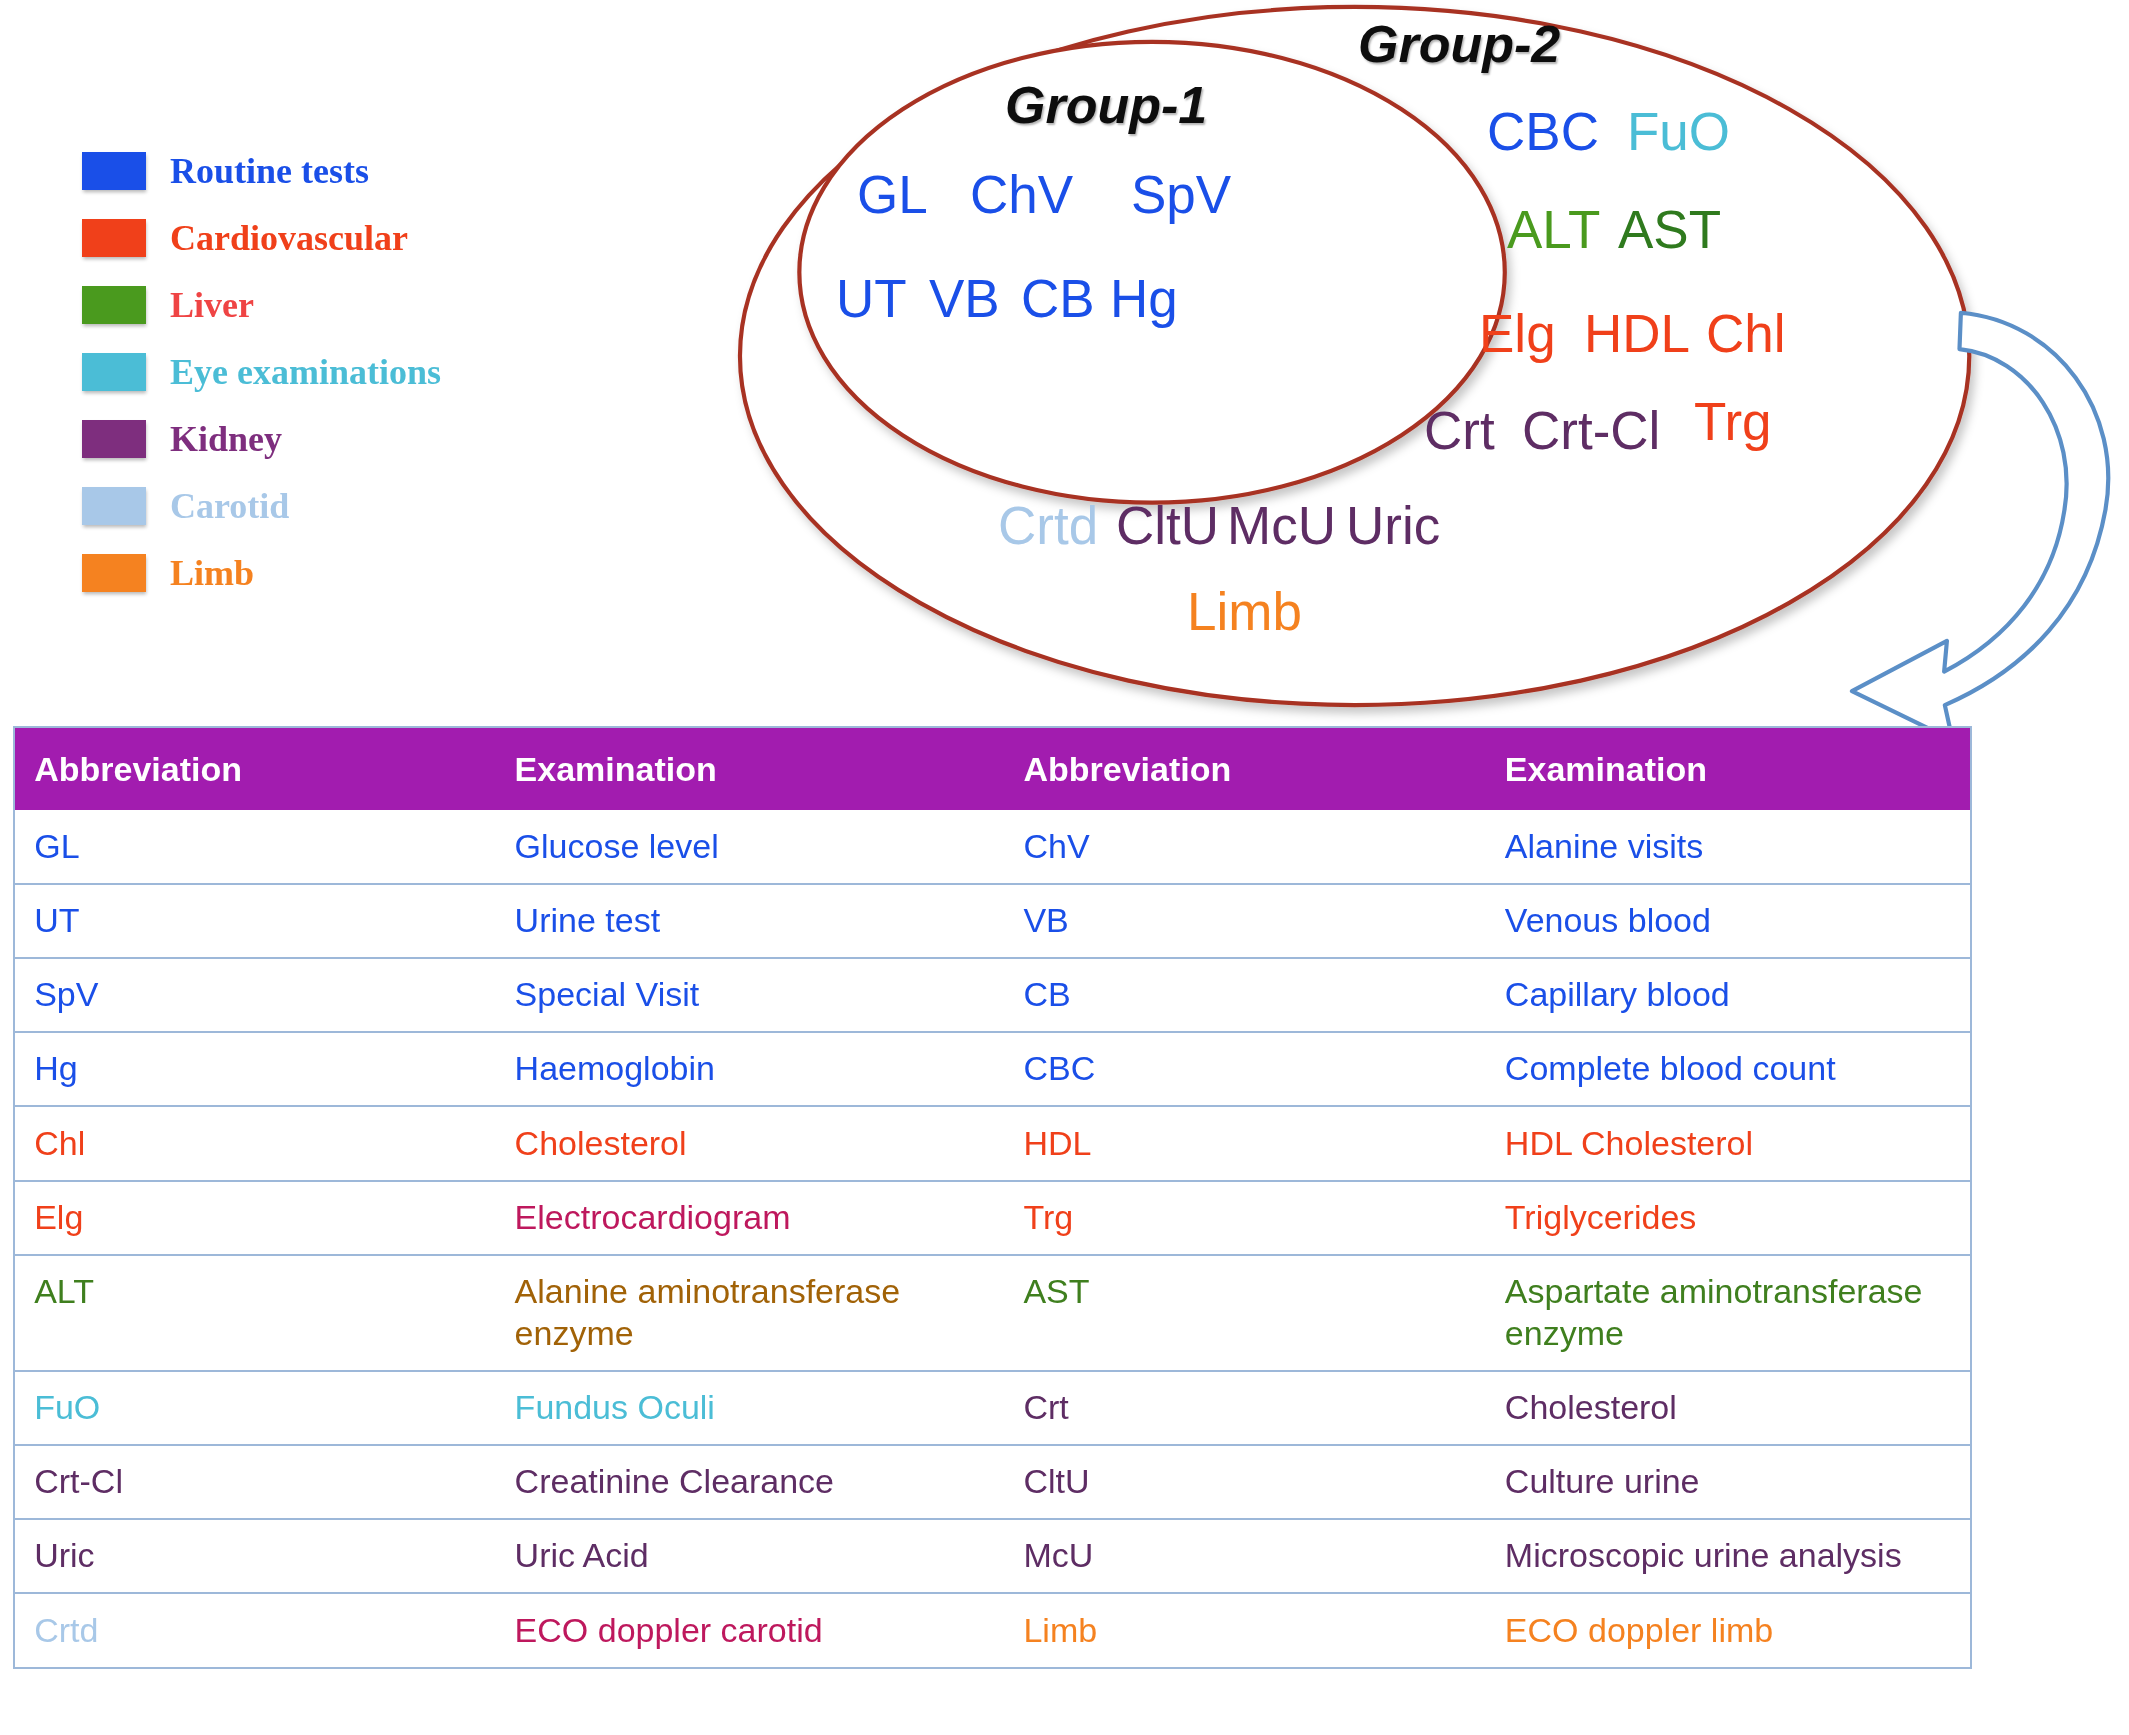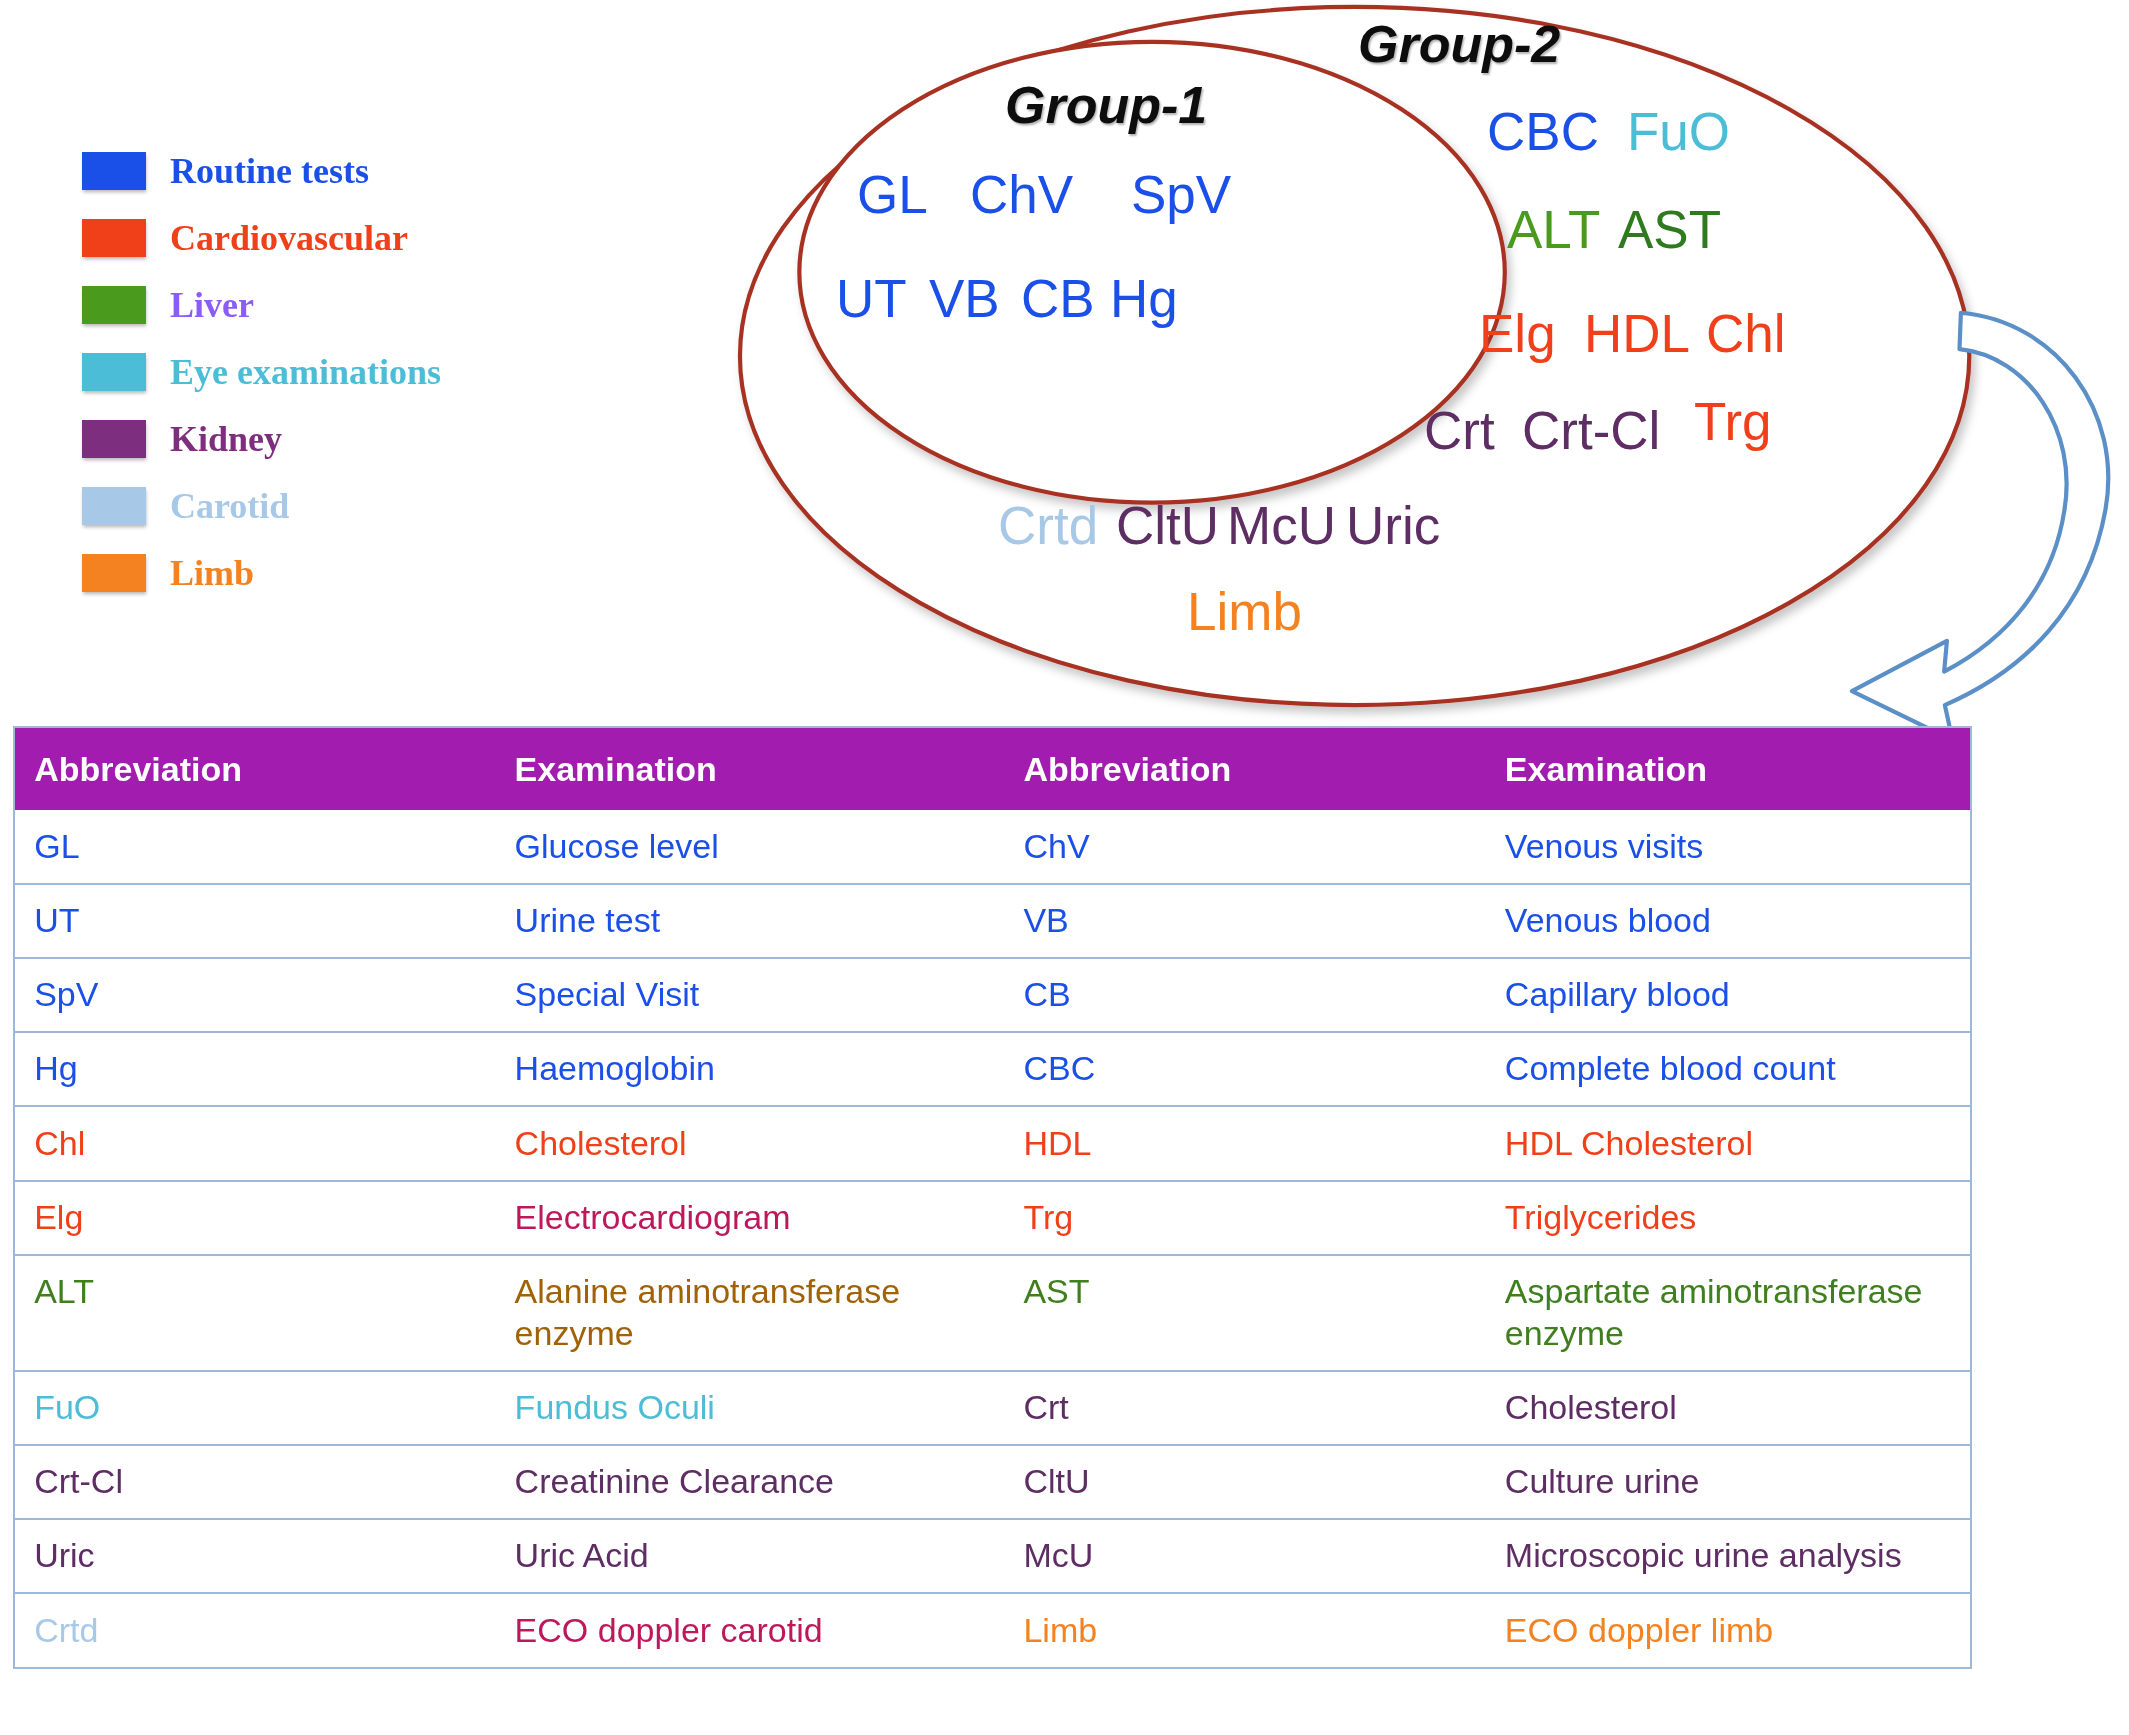--- a/index.html
+++ b/index.html
@@ -40,21 +40,21 @@
     <div class="legend-row">
       <span class="legend-swatch" style="background: rgb(26, 79, 232);"></span>
       <span class="legend-label" style="color: rgb(26, 79, 232);">Routine tests</span>
     </div>
     <div class="legend-row">
       <span class="legend-swatch" style="background: rgb(240, 64, 26);"></span>
       <span class="legend-label" style="color: rgb(240, 64, 26);">Cardiovascular</span>
     </div>
     <div class="legend-row">
       <span class="legend-swatch" style="background: rgb(74, 154, 30);"></span>
-      <span class="legend-label" style="color: #8b5cf6;">Liver</span>
+      <span class="legend-label" style="color: #ef4444;">Liver</span>
     </div>
     <div class="legend-row">
       <span class="legend-swatch" style="background: rgb(75, 189, 214);"></span>
       <span class="legend-label" style="color: rgb(75, 189, 214);">Eye examinations</span>
     </div>
     <div class="legend-row">
       <span class="legend-swatch" style="background: rgb(126, 46, 126);"></span>
       <span class="legend-label" style="color: rgb(126, 46, 126);">Kidney</span>
     </div>
     <div class="legend-row">
@@ -134,21 +134,21 @@
         <th>Examination</th>
         <th>Abbreviation</th>
         <th>Examination</th>
       </tr>
     </thead>
     <tbody id="table-body">
         <tr>
           <td style="color: rgb(26, 79, 232);">GL</td>
           <td style="color: rgb(26, 79, 232);">Glucose level</td>
           <td style="color: rgb(26, 79, 232);">ChV</td>
-          <td style="color: rgb(26, 79, 232);">Venous visits</td>
+          <td style="color: rgb(26, 79, 232);">Alanine visits</td>
         </tr>
         <tr>
           <td style="color: rgb(26, 79, 232);">UT</td>
           <td style="color: rgb(26, 79, 232);">Urine test</td>
           <td style="color: rgb(26, 79, 232);">VB</td>
           <td style="color: rgb(26, 79, 232);">Venous blood</td>
         </tr>
         <tr>
           <td style="color: rgb(26, 79, 232);">SpV</td>
           <td style="color: rgb(26, 79, 232);">Special Visit</td>

